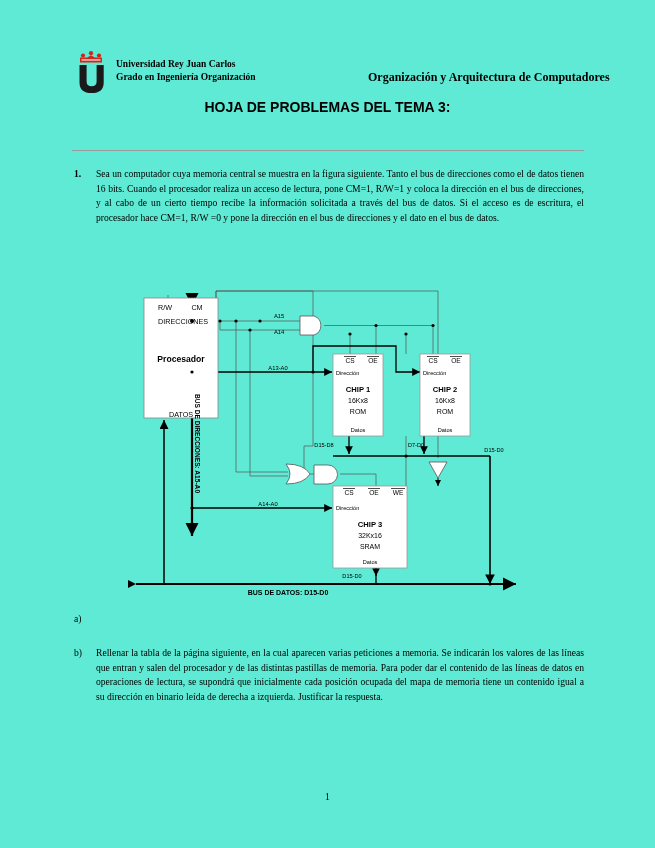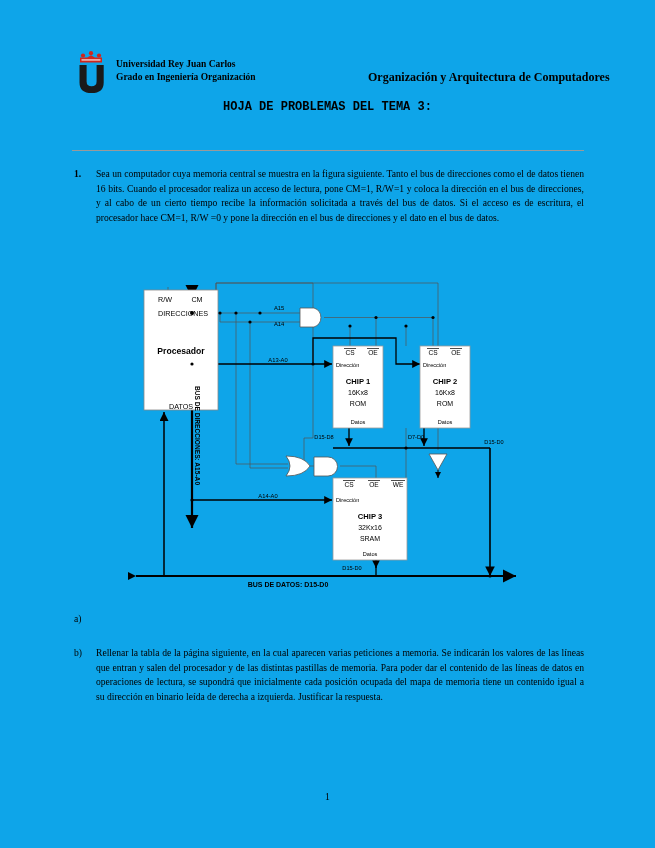--- a/index.html
+++ b/index.html
@@ -13,21 +13,21 @@
     height: 848px;
     position: relative;
     font-family: "Liberation Serif", "DejaVu Serif", serif;
     color: #000;
     overflow: hidden;
   }
 
   .page {
     position: absolute;
     inset: 0;
-    background: #0ea5e9;
+    background: #5eead4;
     padding-left: 28px;
   }
 
   
   .header {
     position: absolute;
     left: 58px;
     top: 48px;
     width: 540px;
     height: 46px;
@@ -61,23 +61,23 @@
     color: #000;
     white-space: nowrap;
   }
 
   .doc-title {
     position: absolute;
     left: 0;
     top: 100px;
     width: 655px;
     text-align: center;
-    font-family: Liberation Mono, monospace;
+    font-family: Liberation Sans, sans-serif;
     font-weight: bold;
-    font-size: 12px;
+    font-size: 14px;
     line-height: 15px;
   }
 
   .rule {
     position: absolute;
     left: 72px;
     top: 150px;
     width: 512px;
     height: 0;
     border-top: 1.2px solid #9a9a9a;
@@ -112,21 +112,21 @@
     width: 655px;
     text-align: center;
     font-family: "Liberation Serif", serif;
     font-size: 9.6px;
   }
 
   
   .diagram {
     position: absolute;
     left: 128px;
-    top: 278px;
+    top: 286px;
     width: 396px;
     height: 316px;
   }
   .diagram svg { display:block; }
   .dg-label {
     font-family: "Liberation Sans", sans-serif;
     fill: #000;
   }
 </style>
 </head>

